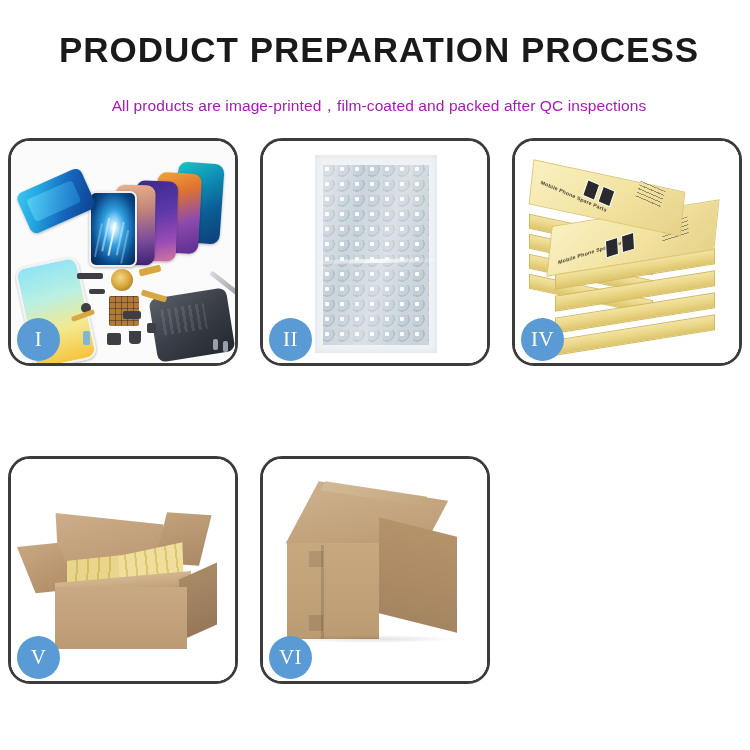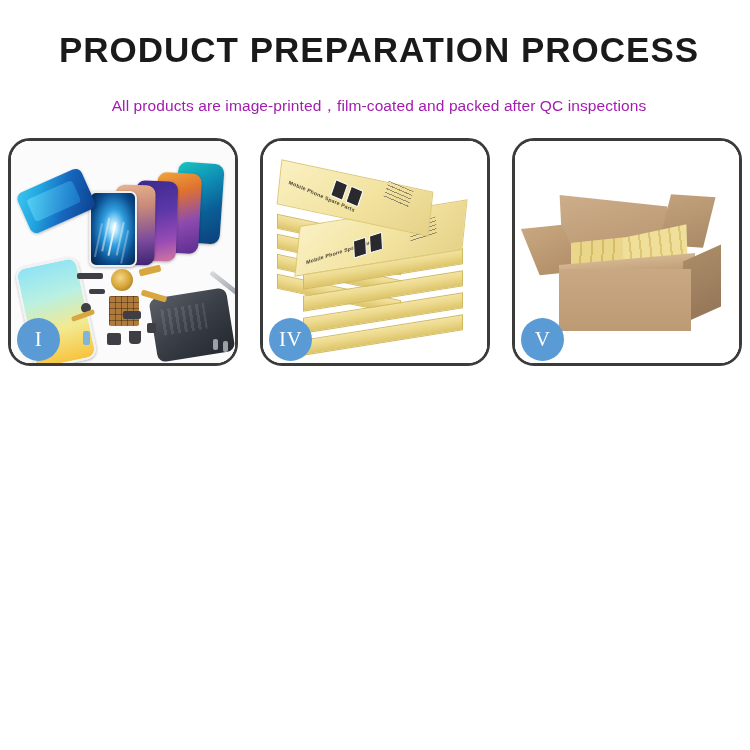--- a/index.html
+++ b/index.html
@@ -401,20 +401,30 @@
           <div class="chip" style="left:212px; top:200px; width:5px; height:11px; background:#9aa0a6;"></div>
 
           <div class="flex-cable" style="left:128px; top:126px; width:22px; height:7px; transform:rotate(-14deg);"></div>
           <div class="flex-cable" style="left:130px; top:152px; width:26px; height:6px; transform:rotate(16deg);"></div>
           <div class="flex-cable" style="left:60px; top:172px; width:24px; height:5px; transform:rotate(-20deg);"></div>
         </div>
       </div>
       <div class="badge">I</div>
     </div>
 
+    <div class="panel">
+      <div class="panel-inner">
+        <div class="scene-bubble">
+          <div class="bubble-sheet"></div>
+          <div class="bubble-pack"></div>
+          <div class="bubble-seam"></div>
+        </div>
+      </div>
+      <div class="badge">II</div>
+    </div>
 
 
     <div class="panel">
       <div class="panel-inner">
         <div class="scene-stack">
 
           <div class="rbox" style="left:14px; top:146px; width:124px; height:15px; transform:skewY(12deg);"></div>
           <div class="rbox" style="left:14px; top:126px; width:124px; height:15px; transform:skewY(12deg);"></div>
           <div class="rbox" style="left:14px; top:106px; width:124px; height:15px; transform:skewY(12deg);"></div>
           <div class="rbox" style="left:14px; top:86px; width:124px; height:15px; transform:skewY(12deg);"></div>
@@ -456,15 +466,30 @@
           <div class="ct-contents"></div>
           <div class="ct-contents2"></div>
           <div class="ct-flap-front"></div>
           <div class="ct-side"></div>
           <div class="ct-body"></div>
         </div>
       </div>
       <div class="badge">V</div>
     </div>
 
+    <div class="panel">
+      <div class="panel-inner">
+        <div class="scene-sealed">
+          <div class="sc-top"></div>
+          <div class="sc-tape"></div>
+          <div class="sc-right"></div>
+          <div class="sc-front"></div>
+          <div class="sc-seam"></div>
+          <div class="sc-notch" style="left:46px; top:92px;"></div>
+          <div class="sc-notch" style="left:46px; top:156px;"></div>
+          <div class="sc-shadow"></div>
+        </div>
+      </div>
+      <div class="badge">VI</div>
+    </div>
 
   </div>
 </div>
 
 </body></html>

